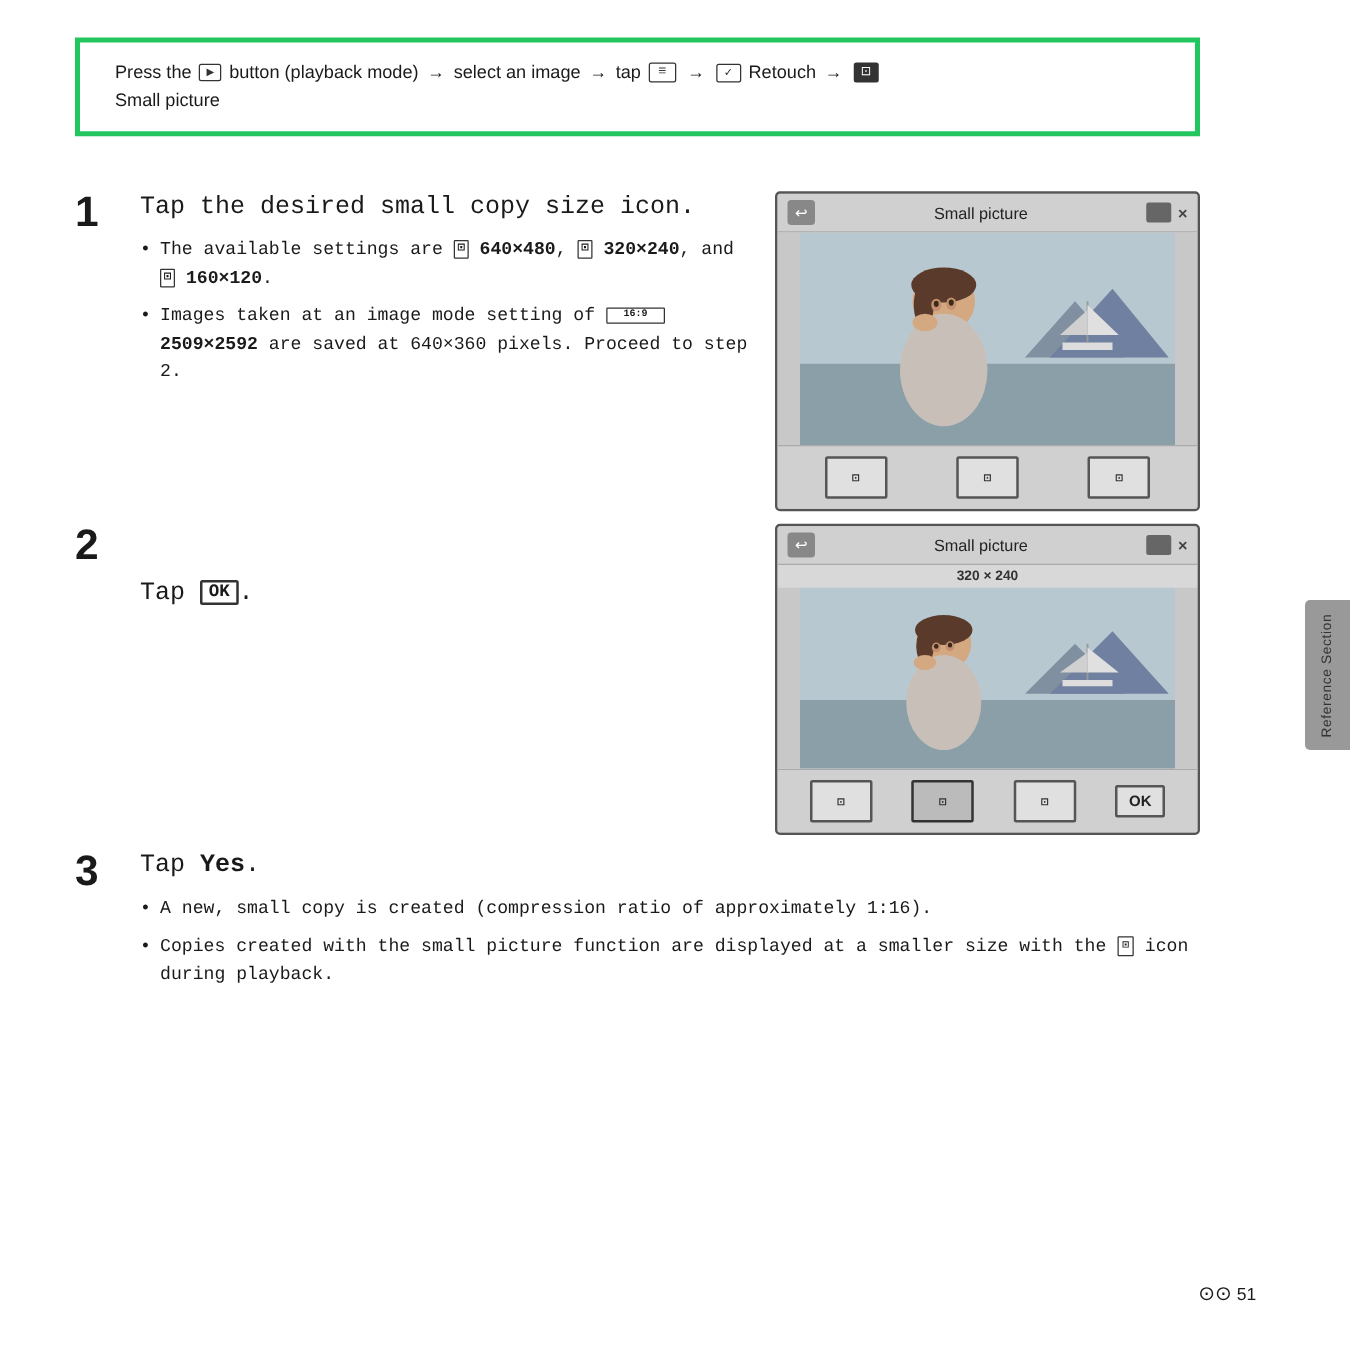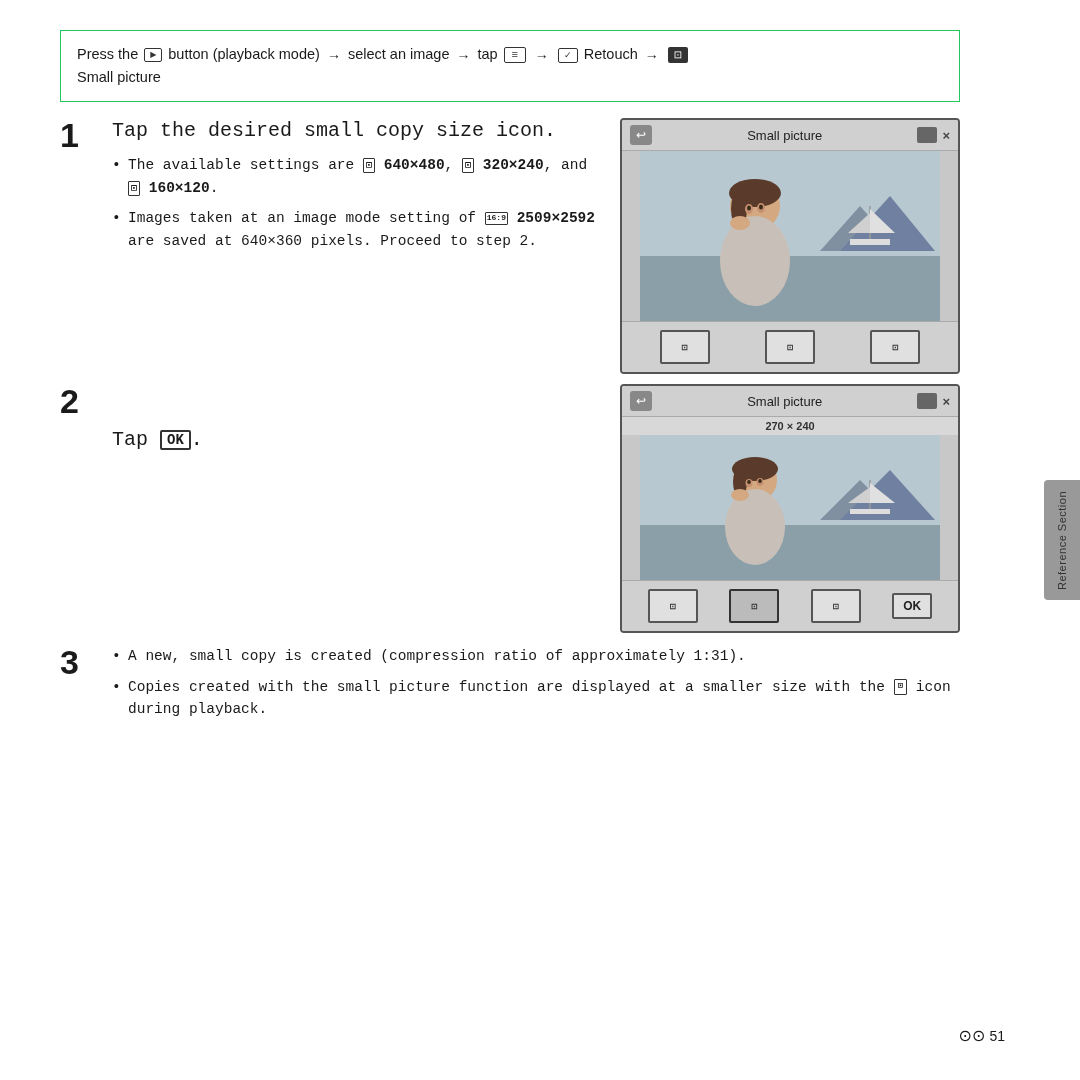--- a/index.html
+++ b/index.html
@@ -24,23 +24,23 @@
       font-size: 26px;
       font-weight: bold;
       margin-bottom: 20px;
       display: flex;
       align-items: center;
       gap: 10px;
     }
 
     
     .instruction-box {
-      border: 1px solid #22c55e;
-      padding: 12px 16px;
-      margin-bottom: 16px;
+      border: 4px solid #22c55e;
+      padding: 12px 28px;
+      margin-bottom: 44px;
       font-size: 14.5px;
       line-height: 1.6;
     }
 
     .arrow-sym {
       font-size: 14px;
       margin: 0 3px;
     }
     .step-number {
       font-size: 34px;
@@ -385,21 +385,21 @@
           The available settings are
           <span class="inline-icon">⊡</span>
           <span class="bold-text">640×480</span>,
           <span class="inline-icon">⊡</span>
           <span class="bold-text">320×240</span>, and
           <span class="inline-icon">⊡</span>
           <span class="bold-text">160×120</span>.
         </li>
         <li>
           Images taken at an image mode setting of
-          <span class="inline-icon" style="font-size:8px; padding:0 1px;text-align:right;">16:9</span>
+          <span class="inline-icon" style="font-size:8px; padding:0 13px;text-align:right;">16:9</span>
           <span class="bold-text">2509×2592</span> are saved at 640×360 pixels.
           Proceed to step 2.
         </li>
       </ul>
     </div>
 
     <div class="screen-mockup">
       <div class="screen-header">
         <div class="screen-back-btn">↩</div>
         <span class="screen-title">Small picture</span>
@@ -464,21 +464,21 @@
 
     <div class="screen-mockup">
       <div class="screen-header">
         <div class="screen-back-btn">↩</div>
         <span class="screen-title">Small picture</span>
         <div class="screen-controls">
           <div class="screen-btn-small" style="background:#666;"></div>
           <span class="screen-x">×</span>
         </div>
       </div>
-      <div class="size-sub">270 × 240</div>
+      <div class="size-sub">320 × 240</div>
       <div class="screen-image-area" style="height:145px;">
         <svg viewBox="0 0 300 145" class="camera-image-svg">
           <rect width="300" height="100" fill="#b8c8d0"></rect>
           <rect y="90" width="300" height="55" fill="#8a9fa8"></rect>
           <polygon points="180,85 220,45 260,85" fill="#8090a0"></polygon>
           <polygon points="200,85 250,35 295,85" fill="#7080a0"></polygon>
           <rect x="210" y="74" width="40" height="5" fill="#ddd"></rect>
           <line x1="230" y1="74" x2="230" y2="45" stroke="#999" stroke-width="1.5"></line>
           <polygon points="230,48 230,68 255,68" fill="#e0e0e0"></polygon>
           <polygon points="230,52 230,68 208,68" fill="#d0d0d0"></polygon>
@@ -504,22 +504,25 @@
           <span style="font-size:8px; font-weight:bold;">⊡</span>
         </div>
         <div class="ok-btn">OK</div>
       </div>
     </div>
   </div>
 
   <div class="step3-row" style="margin-top: 12px;">
     <div class="step-number">3</div>
     <div class="step-left">
+      <div class="step-heading">
+        Tap <span class="bold-text">Yes</span>.
+      </div>
       <ul class="bullet-list">
-        <li>A new, small copy is created (compression ratio of approximately 1:31).</li>
+        <li>A new, small copy is created (compression ratio of approximately 1:16).</li>
         <li>
           Copies created with the small picture function are displayed at a smaller size with the
           <span class="inline-icon" style="font-size:9px; padding:1px 3px;">⊡</span>
           icon during playback.
         </li>
       </ul>
     </div>
   </div>
 </div>
 

